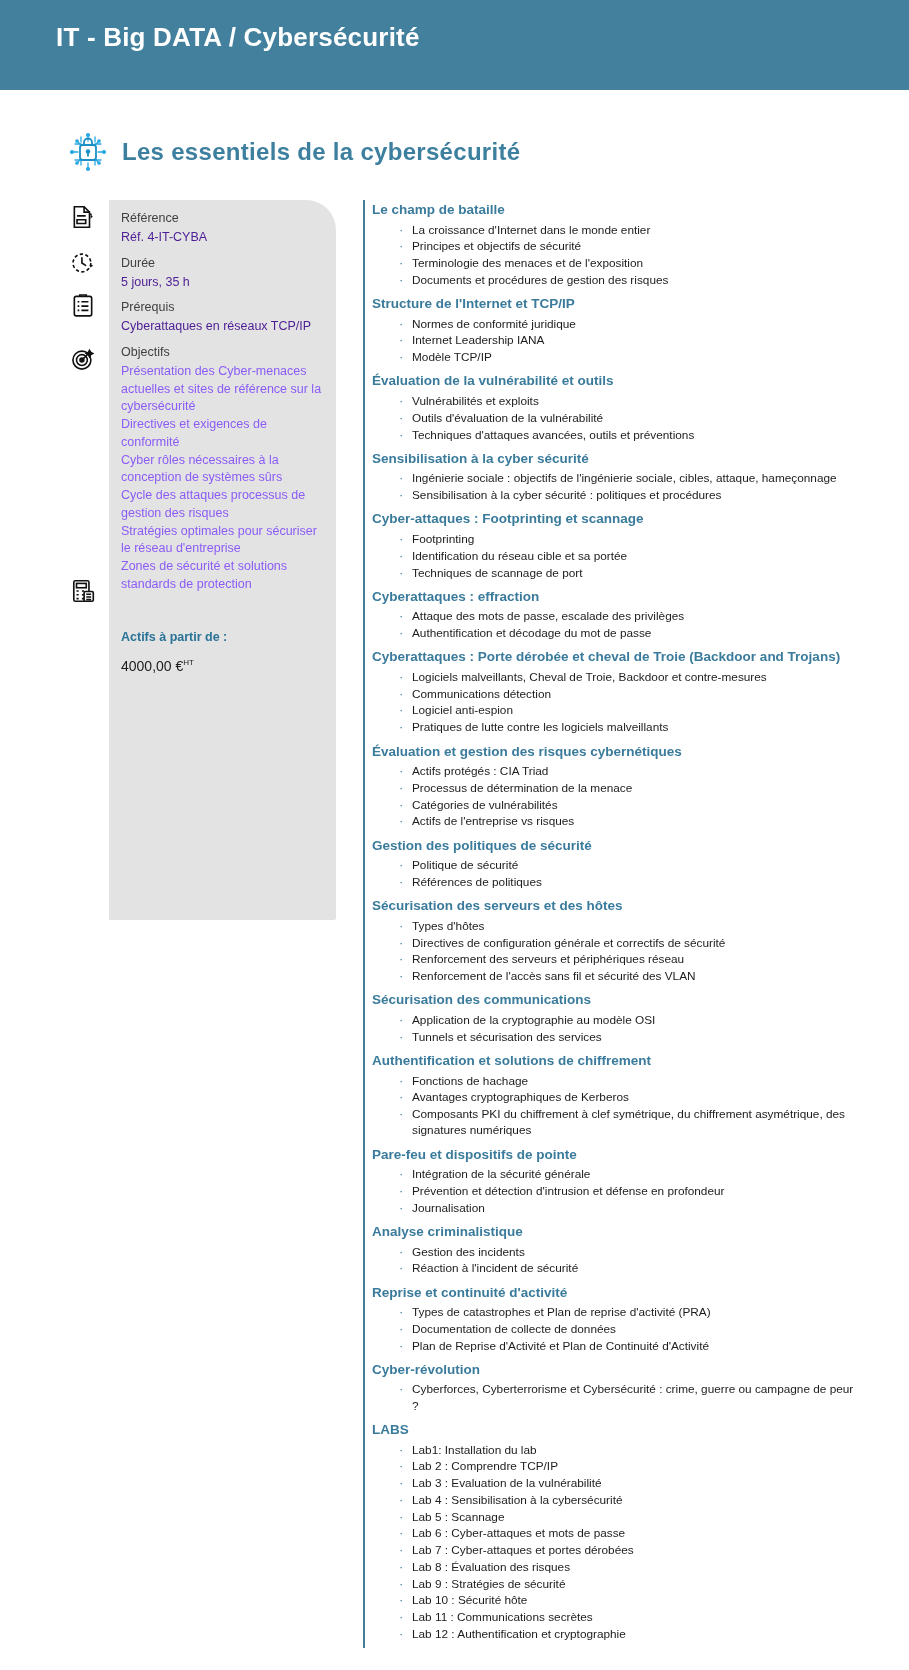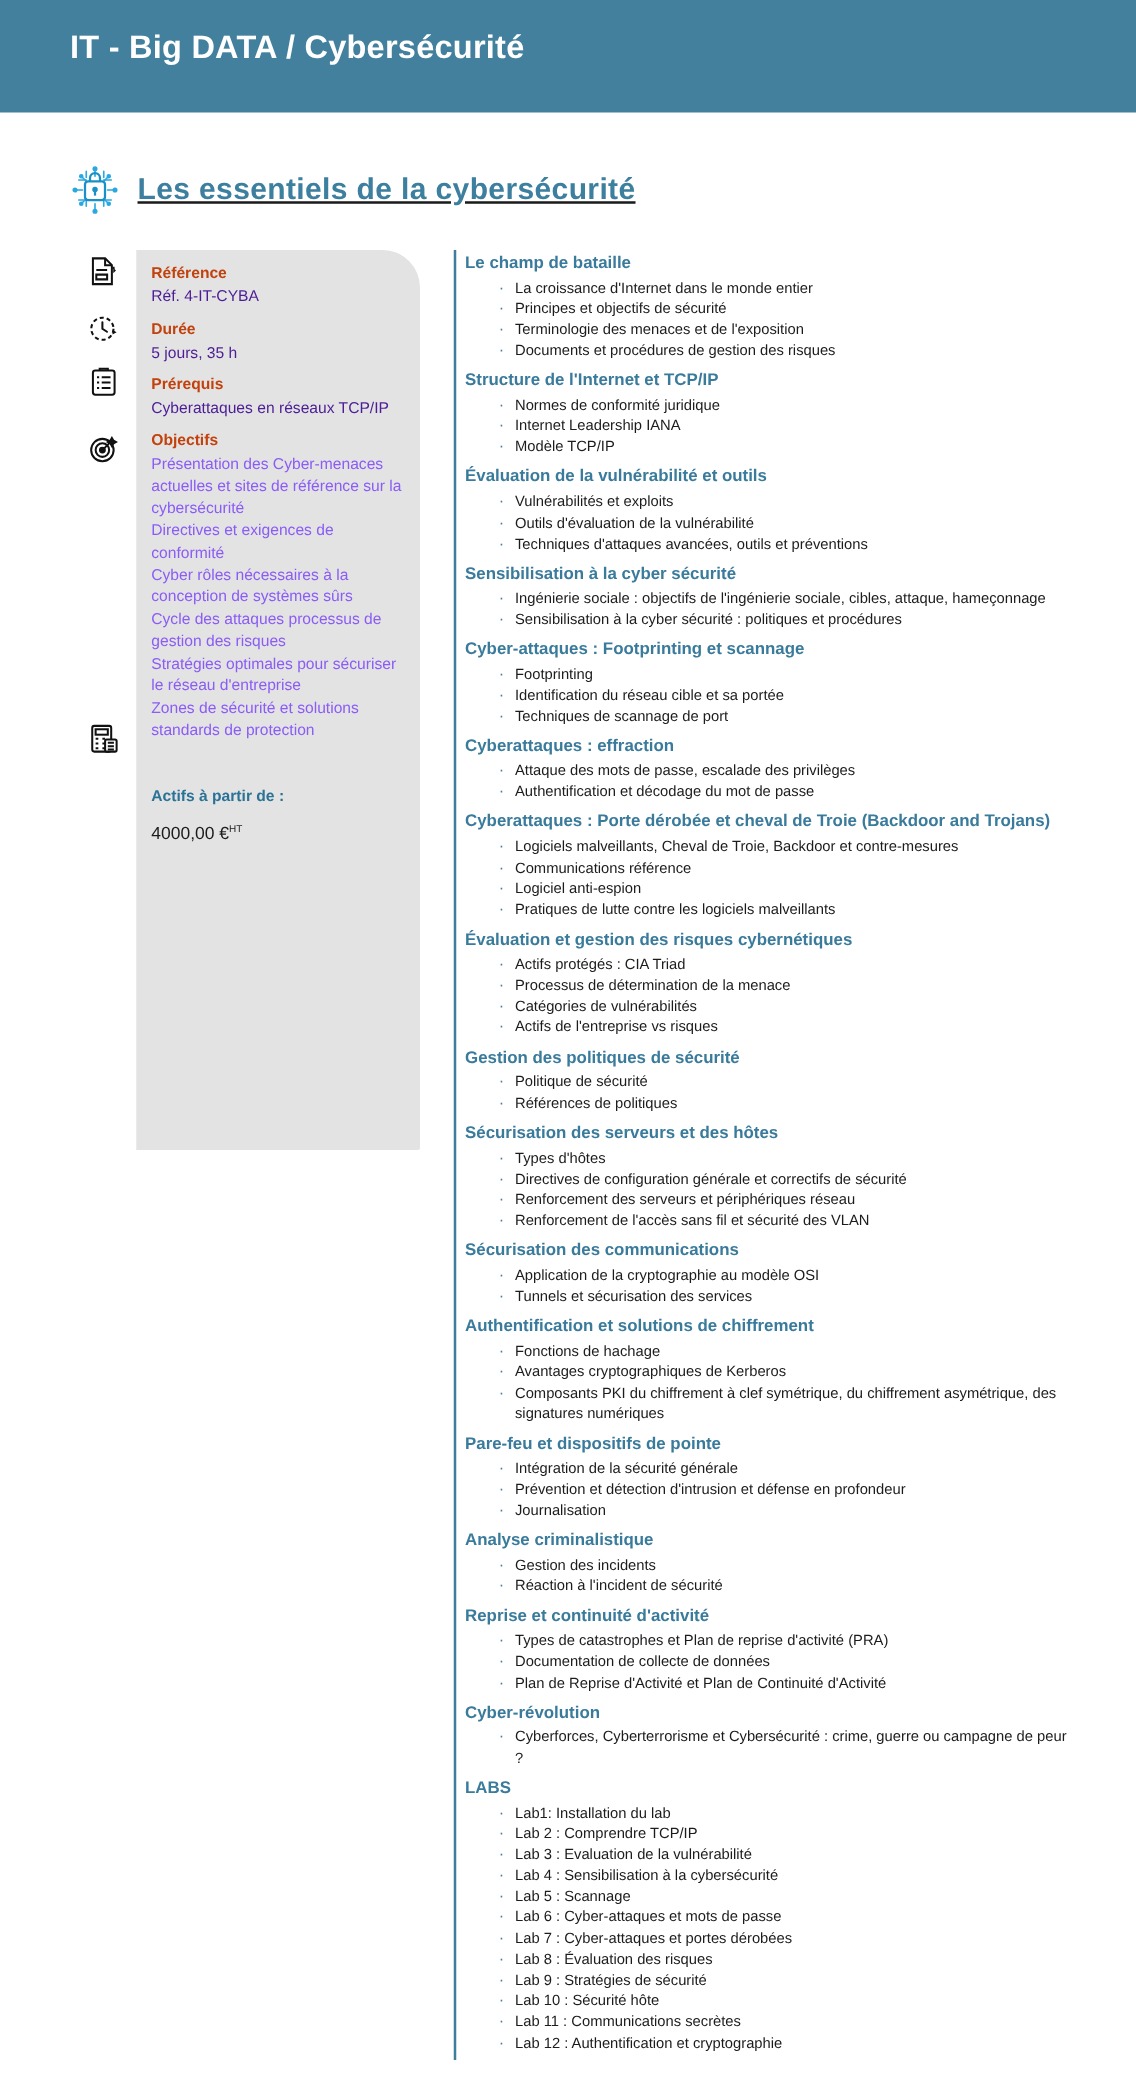--- a/index.html
+++ b/index.html
@@ -30,25 +30,24 @@
     font-weight: bold;
     color: #ffffff;
     letter-spacing: 0.2px;
     white-space: nowrap;
   }
 
   
   .course-title-row {
     position: absolute;
     top: 132px;
-    left: 56px;
+    left: 68px;
     display: flex;
     align-items: center;
     gap: 14px;
-    text-decoration: underline;
   }
   .cyber-icon { width: 40px; height: 40px; display: block; }
   .course-title {
     font-size: 24px;
     font-weight: bold;
     color: #3d7f9e;
     letter-spacing: 0.3px;
     white-space: nowrap;
   }
 
@@ -82,22 +81,22 @@
     height: 26px;
   }
   .info-icon svg { display: block; width: 100%; height: 100%; }
 
   .info-content {
     position: relative;
     padding: 10px 12px 18px 65px;
     width: 280px;
   }
   .info-label {
-    color: #c2410c;
-    font-weight: bold;
+    color: #404040;
+    font-weight: normal;
     font-size: 12.5px;
     margin: 0 0 2px 0;
     line-height: 1.35;
   }
   .info-value {
     color: #4c1d95;
     font-size: 12.5px;
     line-height: 1.42;
     margin: 0 0 10px 0;
   }
@@ -309,21 +308,21 @@
       <div class="sect-title">Cyberattaques : effraction</div>
       <ul class="sect-items">
         <li>Attaque des mots de passe, escalade des privilèges</li>
         <li>Authentification et décodage du mot de passe</li>
       </ul>
     </div>
     <div class="sect-block">
       <div class="sect-title">Cyberattaques : Porte dérobée et cheval de Troie (Backdoor and Trojans)</div>
       <ul class="sect-items">
         <li>Logiciels malveillants, Cheval de Troie, Backdoor et contre-mesures</li>
-        <li>Communications référence</li>
+        <li>Communications détection</li>
         <li>Logiciel anti-espion</li>
         <li>Pratiques de lutte contre les logiciels malveillants</li>
       </ul>
     </div>
     <div class="sect-block">
       <div class="sect-title">Évaluation et gestion des risques cybernétiques</div>
       <ul class="sect-items">
         <li>Actifs protégés : CIA Triad</li>
         <li>Processus de détermination de la menace</li>
         <li>Catégories de vulnérabilités</li>

